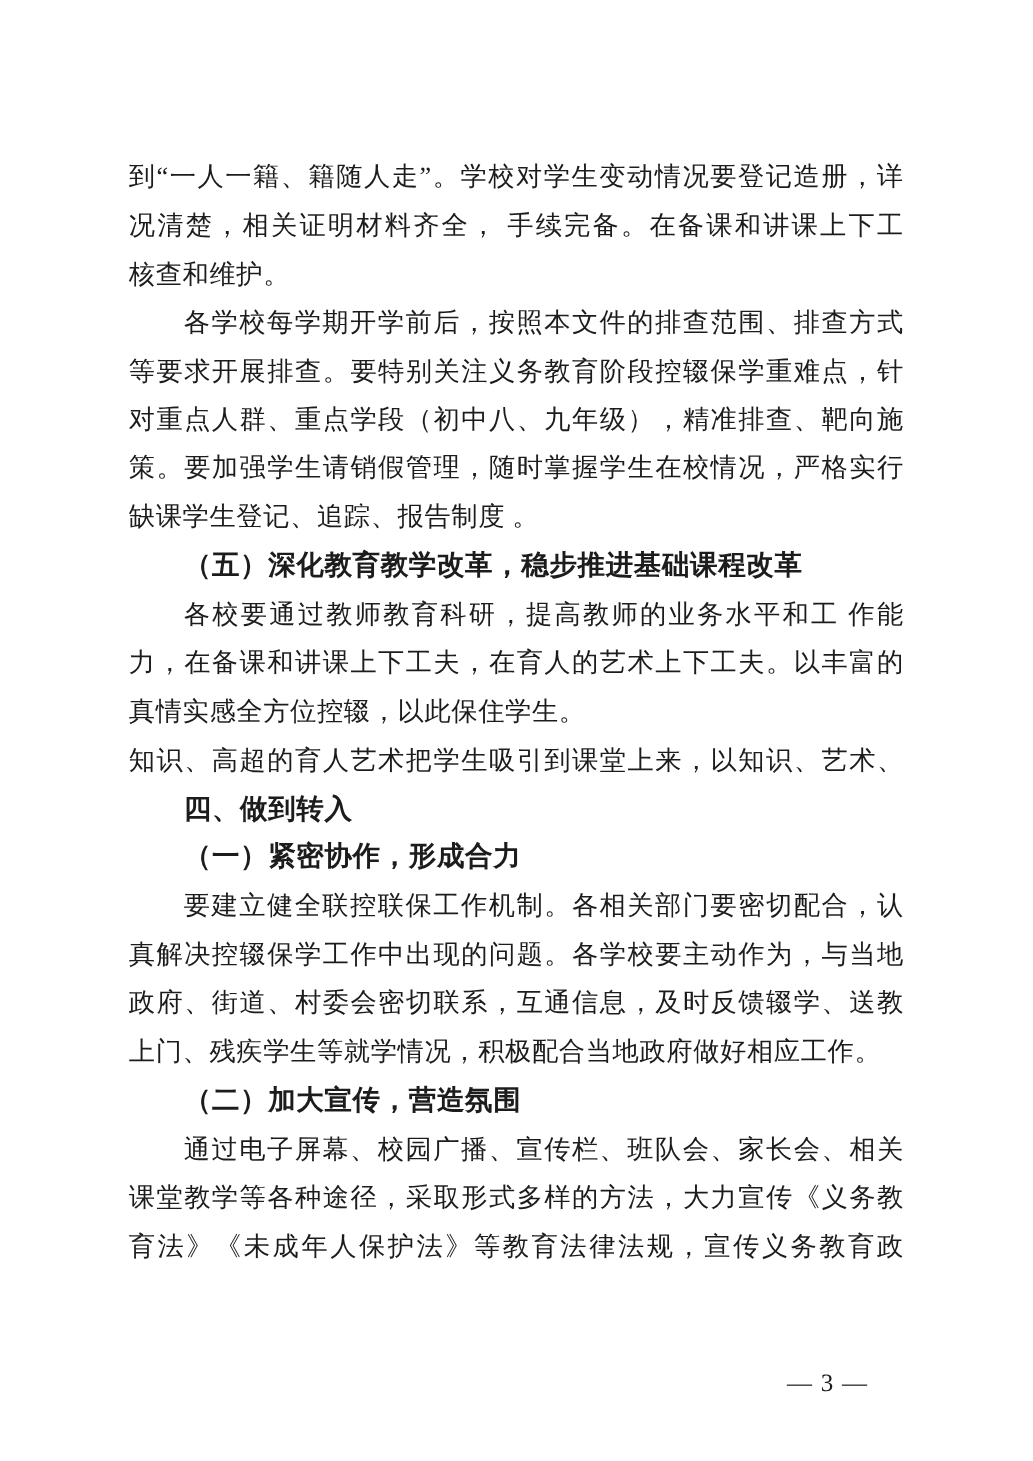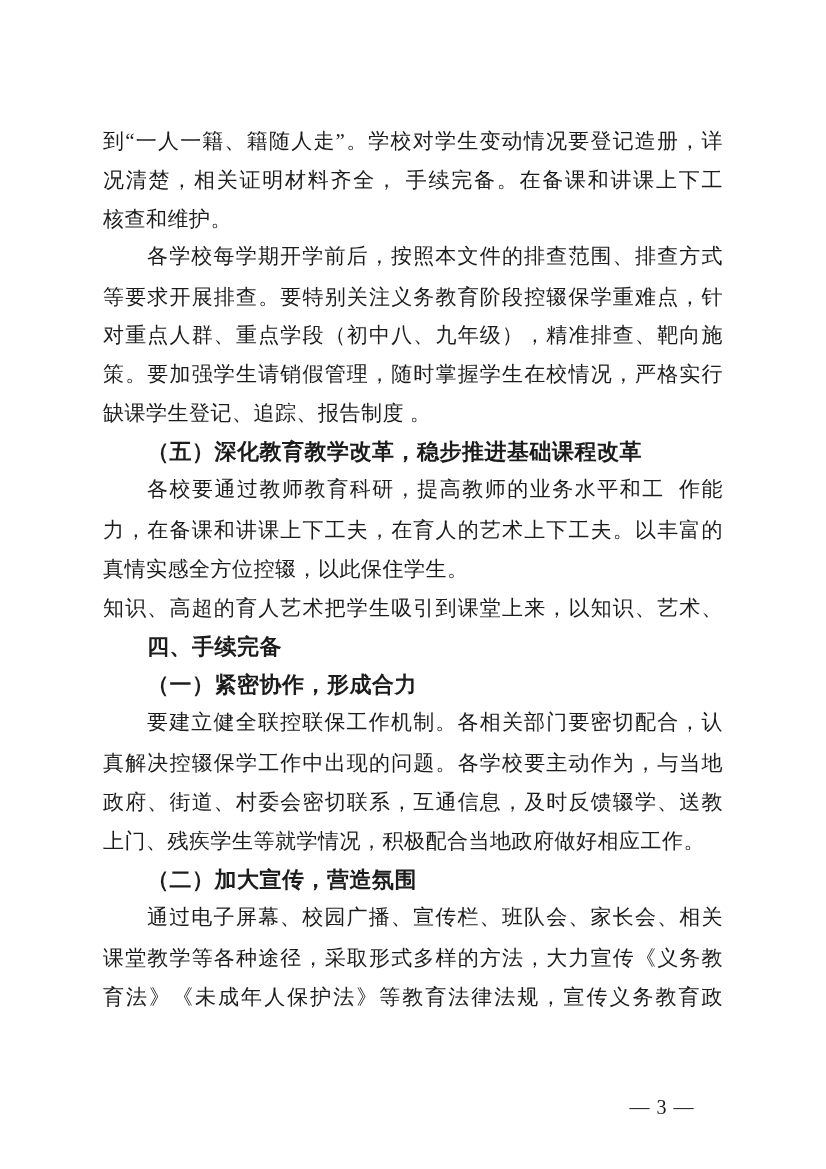--- a/index.html
+++ b/index.html
@@ -26,21 +26,20 @@
     height: 38.9px;
     line-height: 38.9px;
     font-size: 21px;
     text-align: justify;
     text-align-last: justify;
     letter-spacing: 0.5px;
     overflow: hidden;
   }
   .line.indent {
     padding-left: 44px;
-    font-family: Liberation Mono, monospace;
   }
   .line.para-end {
     text-align-last: left;
   }
   .line.subheading {
     font-weight: bold;
     font-size: 22px;
     padding-left: 44px;
     text-align-last: left;
   }
@@ -75,21 +74,21 @@
       <div class="line body indent">各学校每学期开学前后，按照本文件的排查范围、排查方式</div>
       <div class="line body">等要求开展排查。要特别关注义务教育阶段控辍保学重难点，针</div>
       <div class="line body">对重点人群、重点学段（初中八、九年级），精准排查、靶向施</div>
       <div class="line body">策。要加强学生请销假管理，随时掌握学生在校情况，严格实行</div>
       <div class="line body para-end">缺课学生登记、追踪、报告制度 。</div>
       <div class="line subheading">（五）深化教育教学改革，稳步推进基础课程改革</div>
       <div class="line body indent">各校要通过教师教育科研，提高教师的业务水平和工 作能</div>
       <div class="line body">力，在备课和讲课上下工夫，在育人的艺术上下工夫。以丰富的</div>
       <div class="line body para-end">真情实感全方位控辍，以此保住学生。</div>
       <div class="line body">知识、高超的育人艺术把学生吸引到课堂上来，以知识、艺术、</div>
-      <div class="line section">四、手续完备</div>
+      <div class="line section">四、做到转入</div>
       <div class="line subheading">（一）紧密协作，形成合力</div>
       <div class="line body indent">要建立健全联控联保工作机制。各相关部门要密切配合，认</div>
       <div class="line body">真解决控辍保学工作中出现的问题。各学校要主动作为，与当地</div>
       <div class="line body">政府、街道、村委会密切联系，互通信息，及时反馈辍学、送教</div>
       <div class="line body para-end">上门、残疾学生等就学情况，积极配合当地政府做好相应工作。</div>
       <div class="line subheading">（二）加大宣传，营造氛围</div>
       <div class="line body indent">通过电子屏幕、校园广播、宣传栏、班队会、家长会、相关</div>
       <div class="line body">课堂教学等各种途径，采取形式多样的方法，大力宣传《义务教</div>
       <div class="line body">育法》《未成年人保护法》等教育法律法规，宣传义务教育政策，</div>
     </div>

